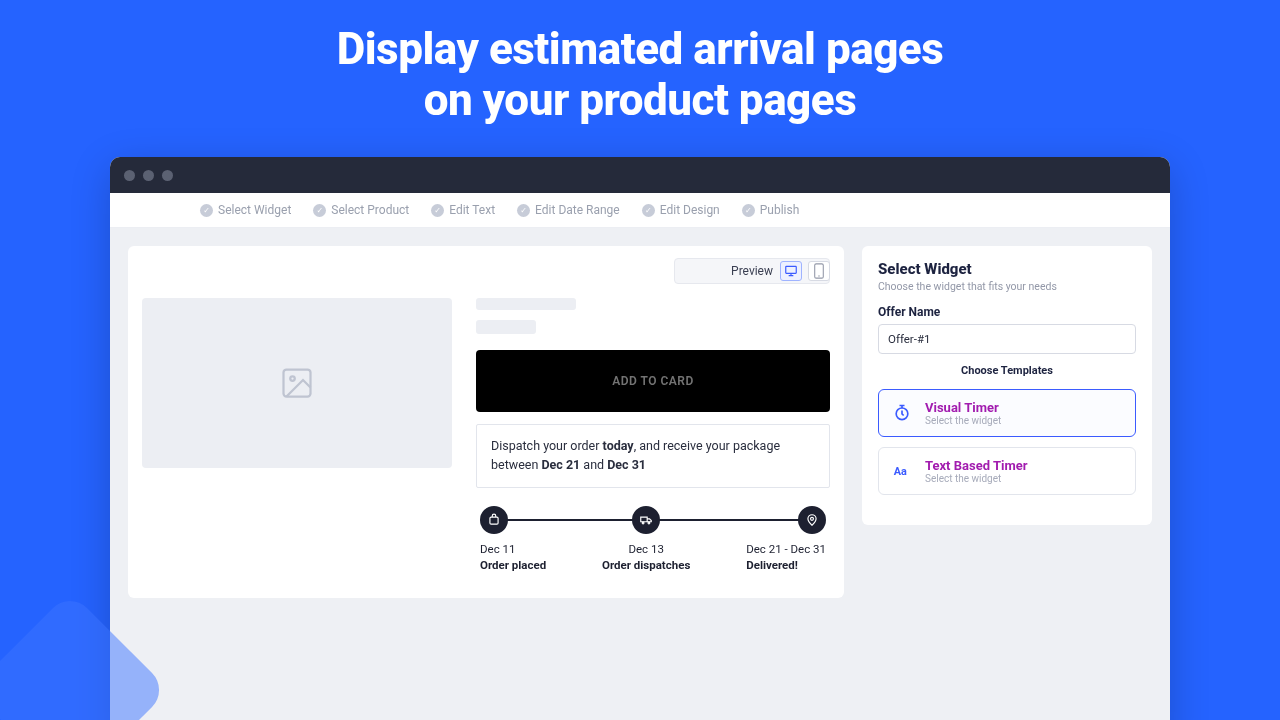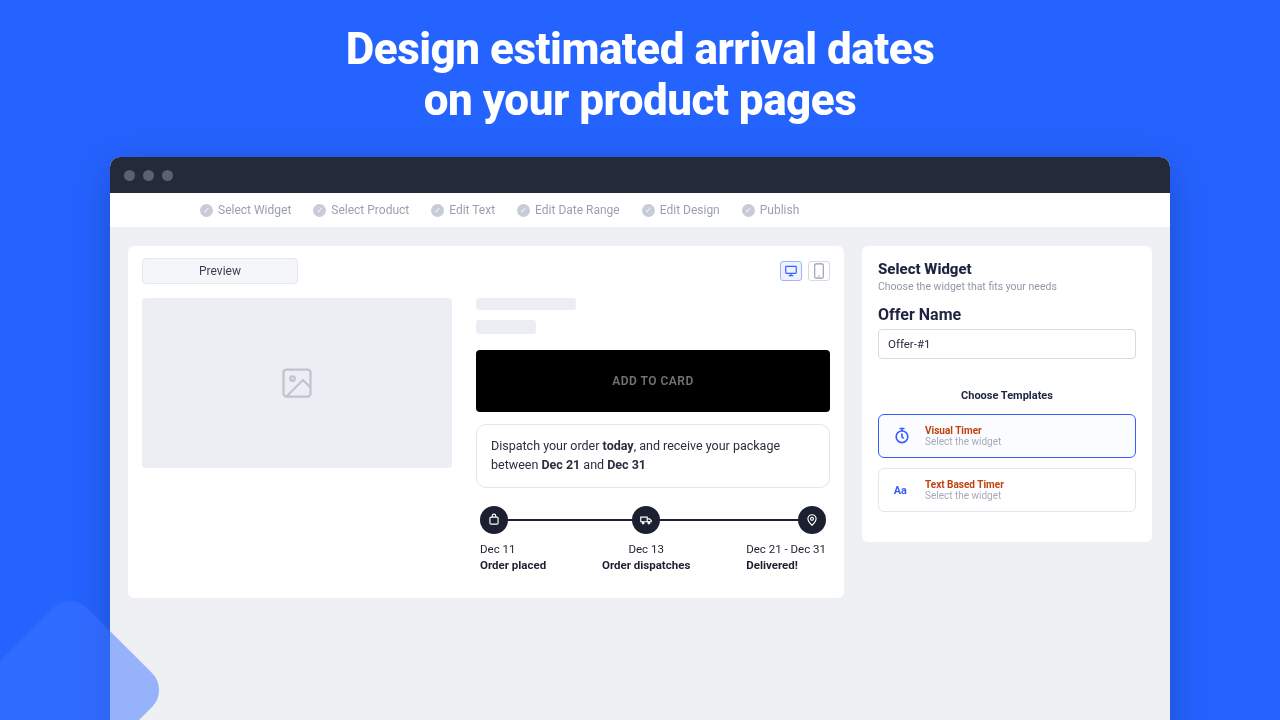--- a/index.html
+++ b/index.html
@@ -7,68 +7,68 @@
 .hero { text-align:center; color:#fff; font-weight:800; font-size:44px; line-height:1.15; padding:24px 0 32px; letter-spacing:-0.5px; }
 .window { width:1060px; margin:0 auto; background:#fff; border-radius:10px 10px 0 0; box-shadow:0 10px 40px rgba(0,0,0,.2); overflow:hidden; }
 .titlebar { background:#252a3a; height:36px; display:flex; align-items:center; padding:0 14px; gap:8px; }
 .dot { width:11px; height:11px; border-radius:50%; background:#5b6172; }
 .chrome { background:#fff; }
 .steps { display:flex; gap:22px; padding:10px 18px 10px 90px; font-size:12px; color:#9aa0ae; border-bottom:1px solid #eceef3; }
 .step { display:flex; align-items:center; gap:5px; }
 .step .chk { width:13px; height:13px; border-radius:50%; background:#c7ccd8; display:flex; align-items:center; justify-content:center; color:#fff; font-size:8px; }
 .body { background:#eef0f4; display:flex; align-items:flex-start; padding:18px 18px 60px 18px; gap:18px; min-height:520px; }
 .preview { flex:1; background:#fff; border-radius:6px; padding:12px 14px 26px; }
-.preview-header { display:flex; align-items:center; justify-content:flex-start; position:relative; margin-bottom:14px; }
+.preview-header { display:flex; align-items:center; justify-content:flex-end; position:relative; margin-bottom:14px; }
 .preview-tab { background:#f5f6f9; border:1px solid #e6e8ee; border-radius:4px; padding:5px 56px; font-size:12px; color:#3a3f52; }
 .device-toggle { position:absolute; right:0; display:flex; gap:6px; }
 .dev-btn { width:22px; height:20px; border:1px solid #d7dae3; border-radius:3px; display:flex; align-items:center; justify-content:center; background:#fff; }
 .dev-btn.active { background:#eef1ff; border-color:#9fb3ff; }
 .dev-btn svg { width:14px; height:14px; }
 .phone-icon { width:10px !important; height:16px !important; }
 .mock { display:flex; gap:24px; }
 .img-box { width:310px; height:170px; background:#eceef3; border-radius:4px; display:flex; align-items:center; justify-content:center; }
 .img-box svg { width:36px; height:36px; stroke:#bfc4d1; fill:none; stroke-width:1.5; }
 .mock-right { flex:1; }
 .skel { background:#eceef3; border-radius:3px; }
 .skel1 { width:100px; height:12px; margin-bottom:10px; }
 .skel2 { width:60px; height:14px; margin-bottom:16px; }
 .atc { width:100%; background:#000; color:#737373; border:none; padding:24px; font-size:12px; font-weight:600; letter-spacing:.5px; border-radius:4px; margin-bottom:12px; }
-.dispatch-box { border:1px solid #e2e5ec; border-radius:10px; padding:12px 14px; font-size:12.5px; color:#2a2e3e; line-height:1.5; margin-bottom:18px; }
+.dispatch-box { border:1px solid #e2e5ec; border-radius:2px; padding:12px 14px; font-size:12.5px; color:#2a2e3e; line-height:1.5; margin-bottom:18px; }
 .timeline { display:flex; align-items:flex-start; justify-content:space-between; position:relative; padding:0 4px; }
 .timeline::before { content:""; position:absolute; top:13px; left:20px; right:20px; height:2px; background:#1d2030; z-index:0; }
 .tl-item { text-align:center; position:relative; z-index:1; font-size:11.5px; color:#1d2030; }
 .tl-item:first-child { text-align:left; }
 .tl-item:last-child { text-align:left; }
 .tl-icon { width:28px; height:28px; border-radius:50%; background:#1d2030; display:flex; align-items:center; justify-content:center; margin:0 auto 8px; }
 .tl-item:first-child .tl-icon { margin-left:0; }
 .tl-item:last-child .tl-icon { margin-right:0; margin-left:auto; }
 .tl-icon svg { width:14px; height:14px; stroke:#fff; fill:none; stroke-width:2; }
 .tl-date { font-weight:400; margin-bottom:2px; }
 .tl-label { font-weight:700; }
 .side { width:290px; background:#fff; border-radius:6px; padding:14px 16px 20px; align-self:flex-start; }
 .side h3 { font-size:15px; font-weight:800; color:#1d2340; margin-bottom:2px; }
 .side .sub { font-size:10.5px; color:#9398a8; margin-bottom:12px; }
-.field-label { font-size:16px; font-weight:700; color:#1d2340; margin-bottom:5px; }
-.input { width:100%; border:1px solid #d7dae3; border-radius:4px; padding:7px 9px; font-size:11.5px; color:#2a2e3e; margin-bottom:30px; }
+.field-label { font-size:12px; font-weight:700; color:#1d2340; margin-bottom:5px; }
+.input { width:100%; border:1px solid #d7dae3; border-radius:4px; padding:7px 9px; font-size:11.5px; color:#2a2e3e; margin-bottom:10px; }
 .tmpl-label { font-size:11px; font-weight:700; color:#1d2340; margin-bottom:12px;text-align:center; }
 .tmpl { border:1px solid #e2e5ec; border-radius:6px; padding:10px 12px; display:flex; align-items:center; gap:12px; margin-bottom:10px; cursor:pointer; }
 .tmpl.selected { border:1.5px solid #3b5bff; background:#fbfcff; }
 .tmpl-ic { width:22px; height:22px; display:flex; align-items:center; justify-content:center; }
 .tmpl-ic svg { width:20px; height:20px; }
-.tmpl-txt .t1 { font-size:10px; font-weight:700; color:#c2410c; }
+.tmpl-txt .t1 { font-size:13px; font-weight:700; color:#a21caf; }
 .tmpl-txt .t2 { font-size:10px; color:#a7abba; }
 .bg-shape { position:absolute; left:0; bottom:-40px; width:140px; height:140px; background:#3b73ff; border-radius:24px; transform:rotate(45deg); opacity:.5; }
 </style>
 </head>
 <body>
 
 <div class="bg-shape"></div>
 
 <div class="hero">
-  <span>Design estimated arrival dates</span><br>
+  <span>Display estimated arrival pages</span><br>
   <span>on your product pages</span>
 </div>
 
 <div class="window">
   <div class="titlebar">
     <div class="dot"></div>
     <div class="dot"></div>
     <div class="dot"></div>
   </div>
   <div class="chrome">

